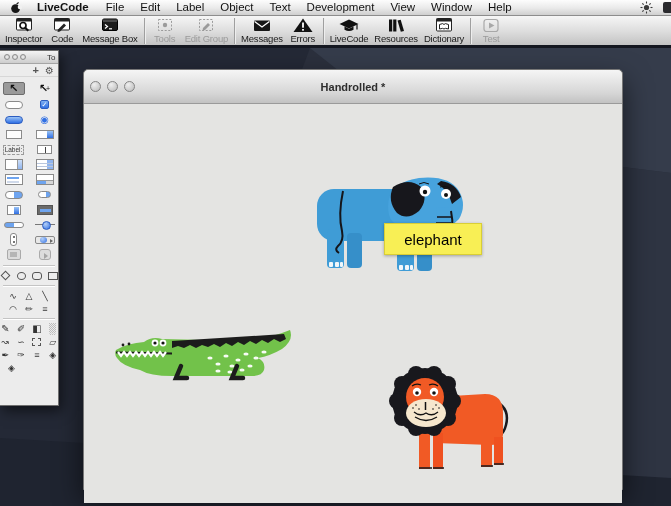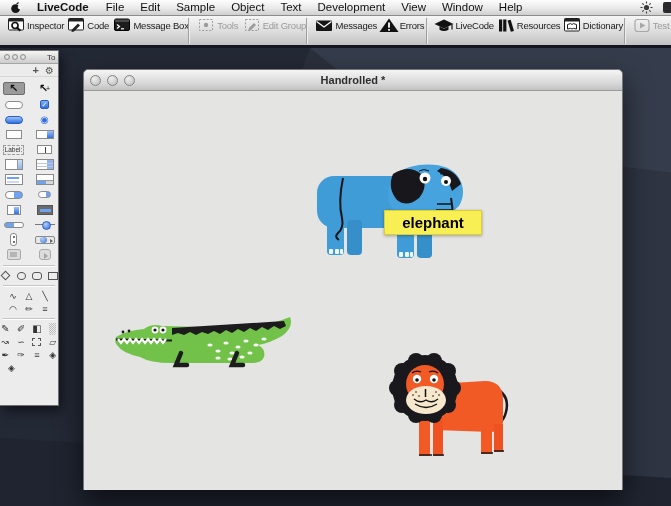--- a/index.html
+++ b/index.html
@@ -18,21 +18,21 @@
   #menubar-right { margin-left:auto; display:flex; align-items:center; }
   #brightness { margin-right:10px; display:flex; }
   #menu-extra { width:9px; height:11px; background:#2a2a2e; border-radius:2px 0 0 2px; margin-right:-1px; }
 
   
   #toolbar { position:absolute; left:0; top:16px; width:671px; height:32px;
     background:linear-gradient(#f6f6f6,#dcdcdc 55%,#c3c3c3);
     border-bottom:3px solid #141720;
     display:flex; align-items:flex-start; padding:1px 2px 0 2px; z-index:40;
     white-space:nowrap; overflow:hidden; }
-  .tbtn { display:flex; flex-direction:row; align-items:center;
+  .tbtn { display:flex; flex-direction:column; align-items:center;
     padding:0 3px; min-width:34px; }
   .tbtn .ticon { height:17px; display:flex; align-items:center; justify-content:center; }
   .tbtn .tlabel { font-size:9.5px; line-height:10px; color:#1a1a1a; letter-spacing:-0.2px; }
   .tbtn.disabled .tlabel { color:#9b9b9b; }
   .tbtn.active .tlabel { font-weight:bold; color:#000; }
   .tsep { width:1px; height:26px; background:#9f9f9f; margin:1px 3px 0 3px;
     box-shadow:1px 0 0 #eee; flex:0 0 1px; }
 
   
   #desktop-bg { position:absolute; left:0; top:48px; width:671px; height:458px; z-index:0; }
@@ -115,37 +115,37 @@
   .shp.rrect { width:10px; height:8px; border-radius:3px; }
   .shp.rect { width:10px; height:8px; }
   .shp.marquee { width:9px; height:8px; border-style:dashed; border-width:1px; }
   .pglyph { font-size:9px; color:#333; line-height:10px; }
   .pglyph.big { font-size:10px; }
 
   
   #stack-window { position:absolute; left:83px; top:69px; width:540px; height:421px;
     background:#e3e3e1; border:1px solid #777; border-radius:5px 5px 0 0;
     box-shadow:0 12px 28px rgba(0,0,0,.6); z-index:10; }
-  #stack-titlebar { height:21px; background:linear-gradient(#f5f5f5,#d6d6d6 70%,#c2c2c2);
+  #stack-titlebar { height:34px; background:linear-gradient(#f5f5f5,#d6d6d6 70%,#c2c2c2);
     border-bottom:1px solid #9a9a9a; border-radius:5px 5px 0 0; position:relative;
     display:flex; align-items:center; padding:2px 6px; }
   .tl { width:11px; height:11px; border-radius:50%; border:1px solid #858585;
     background:radial-gradient(circle at 35% 30%,#efefef,#b9b9b9); margin-right:6px; flex:0 0 11px; }
   #stack-title { position:absolute; left:0; right:0; text-align:center; font-size:11px;
     font-weight:600; color:#2e2e2e; pointer-events:none; }
   #stack-content { position:relative; width:100%; height:399px; background:#e4e4e2; overflow:hidden; }
 
   .card-obj { position:absolute; }
   #elephant-img { left:225px; top:71px; }
   #croc-img { left:30px; top:224px; }
   #lion-img { left:305px; top:253px; }
-  #tooltip { position:absolute; left:300px; top:119px; width:98px; height:25px;
+  #tooltip { position:absolute; left:300px; top:119px; width:98px; height:32px;
     background:#f8ef55; border:1px solid #d9ce35; box-shadow:0 1px 3px rgba(0,0,0,.3);
     display:flex; align-items:center; justify-content:center;
-    font-size:15px; font-weight:bold; color:#000; z-index:6; }
+    font-size:15px; font-weight:normal; color:#000; z-index:6; }
 </style>
 </head>
 <body>
 
 <div id="screen">
 
   <svg id="desktop-bg" viewBox="0 0 671 458" preserveAspectRatio="none">
     <rect x="0" y="0" width="671" height="458" fill="#2b303d"></rect>
     <polygon points="0,0 310,0 140,458 0,458" fill="#242936"></polygon>
     <polygon points="310,0 671,0 671,125 430,95" fill="#353c4b"></polygon>
@@ -157,21 +157,21 @@
     <span id="apple-wrap">
       <svg width="12" height="13" viewBox="0 0 12 13">
         <circle cx="5.6" cy="7.6" r="4.4" fill="#161616"></circle>
         <circle cx="10" cy="6" r="2.3" fill="#f0f0f0"></circle>
         <path d="M6 3.2 q1.2-2.4 3-2 q-.3 2.2-3 2z" fill="#161616"></path>
       </svg>
     </span>
     <span class="mi app">LiveCode</span>
     <span class="mi">File</span>
     <span class="mi">Edit</span>
-    <span class="mi">Sample</span>
+    <span class="mi">Label</span>
     <span class="mi">Object</span>
     <span class="mi">Text</span>
     <span class="mi">Development</span>
     <span class="mi">View</span>
     <span class="mi">Window</span>
     <span class="mi">Help</span>
     <span id="menubar-right">
       <span id="brightness">
         <svg width="13" height="13" viewBox="0 0 13 13">
           <circle cx="6.5" cy="6.5" r="2.6" fill="#3a3a3a"></circle>

